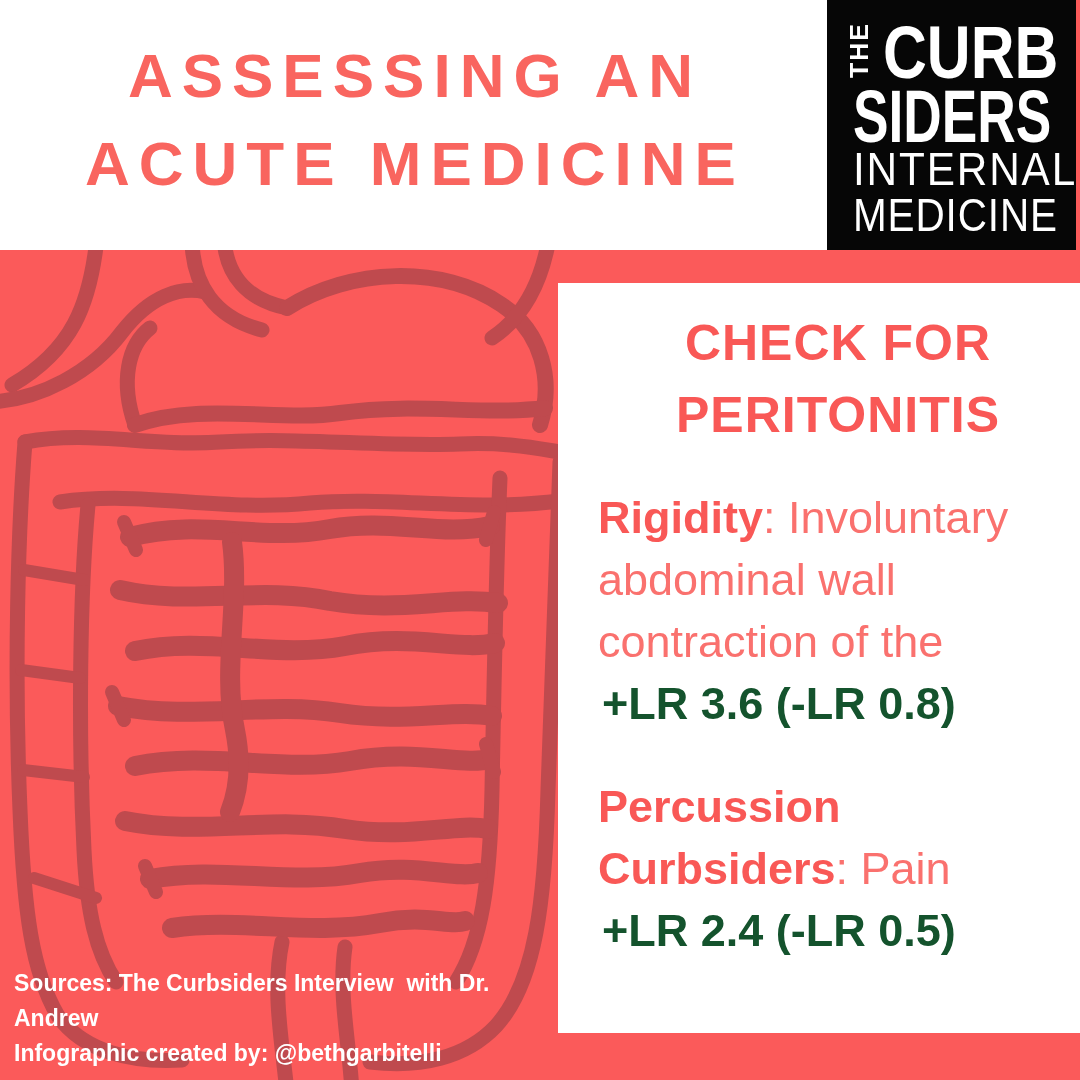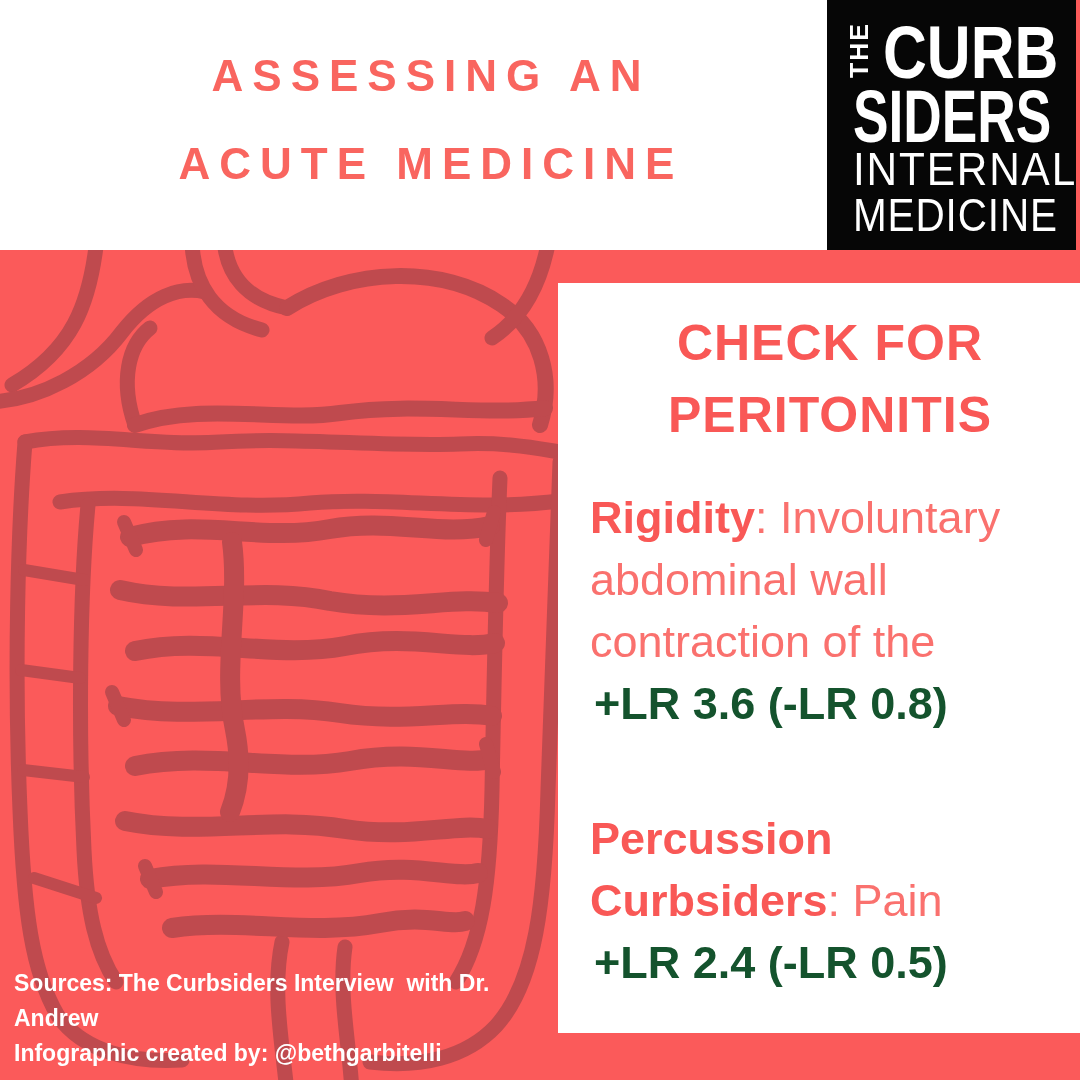--- a/index.html
+++ b/index.html
@@ -9,23 +9,23 @@
     background:#ffffff;
   }
   .poster{position:relative;width:1080px;height:1080px;background:#FB5A5A;}
 
   
   .top-band{
     position:absolute;left:0;top:0;width:1076px;height:250px;
     background:#ffffff;
   }
   .title-block{
-    position:absolute;left:16px;top:32px;width:830px;
+    position:absolute;left:0;top:32px;width:830px;
     text-align:center;color:#F9655F;
-    font-size:44px;font-weight:700;letter-spacing:9px;line-height:88px;
+    font-size:62px;font-weight:700;letter-spacing:9px;line-height:88px;
   }
 
   
   .logo-box{
     position:absolute;left:827px;top:0;width:249px;height:250px;
     background:#060606;color:#ffffff;overflow:hidden;
   }
   .logo-the{
     position:absolute;left:20px;top:22px;height:56px;
     writing-mode:vertical-rl;transform:rotate(180deg);
@@ -52,32 +52,32 @@
     transform:scaleX(0.88);transform-origin:left top;white-space:nowrap;
   }
 
   
   .gi-svg{position:absolute;left:0;top:250px;}
 
   
   .card{
     position:absolute;left:558px;top:283px;width:522px;height:750px;
     background:#ffffff;box-sizing:border-box;
-    padding:24px 10px 0 32px;
+    padding:24px 10px 0 40px;
   }
   .card-heading{
     width:480px;text-align:center;
     color:#F95856;font-size:50px;font-weight:700;line-height:72px;
     letter-spacing:1px;
   }
   .finding{font-size:45px;line-height:62px;color:#FA716E;}
   .finding .term{color:#F95856;font-weight:700;}
   .finding .lr{color:#14532d;font-weight:700;padding-left:4px;}
   .finding-1{margin-top:36px;}
-  .finding-2{margin-top:73px;}
+  .finding-2{margin-top:41px;}
 
   
   .sources{
     position:absolute;left:14px;top:966px;width:520px;
     color:#ffffff;font-size:23px;font-weight:700;line-height:35px;
   }
   .src-line{white-space:pre-wrap;}
 </style>
 </head>
 <body>

